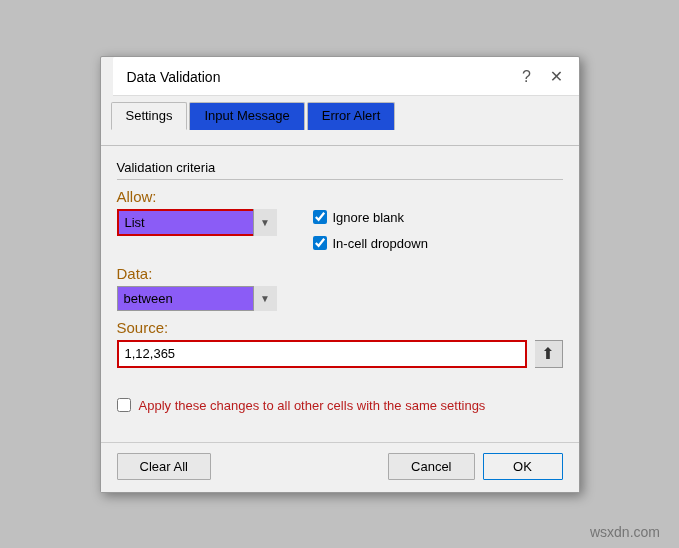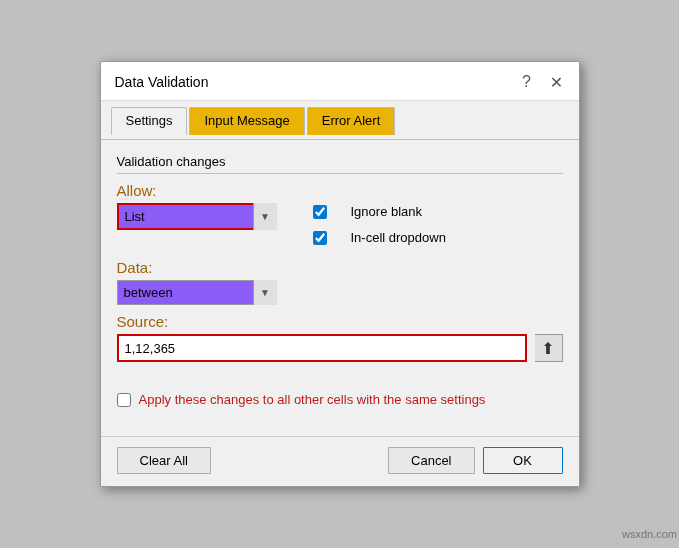--- a/index.html
+++ b/index.html
@@ -25,20 +25,21 @@
     }
 
     .dialog-titlebar {
       background: #fff;
       border-bottom: 1px solid #ddd;
       padding: 10px 12px 8px 14px;
       display: flex;
       align-items: center;
       justify-content: space-between;
       border-radius: 2px 2px 0 0;
+      margin-left: 12px;
     }
 
     .dialog-title {
       font-size: 14px;
       font-weight: 400;
       color: #000;
     }
 
     .titlebar-icons {
       display: flex;
@@ -56,28 +57,28 @@
       align-items: center;
       justify-content: center;
       background: none;
       border: none;
     }
 
     .dialog-tabs {
       display: flex;
       border-bottom: 1px solid #c0c0c0;
       background: #f0f0f0;
-      padding: 6px 10px 5px 10px;
+      padding: 6px 10px 16px 10px;
       gap: 2px;
     }
 
     .tab {
       padding: 5px 14px 6px 14px;
       cursor: pointer;
-      background: #eab308;
+      background: #1d4ed8;
       border: 1px solid #bbb;
       border-bottom: none;
       font-size: 13px;
       color: #000;
       margin-bottom: -1px;
       border-radius: 2px 2px 0 0;
     }
 
     .tab.active {
       background: #f0f0f0;
@@ -156,21 +157,21 @@
       align-items: center;
       justify-content: center;
       pointer-events: none;
       font-size: 10px;
       color: #555;
     }
 
     .checkbox-row {
       display: flex;
       align-items: center;
-      gap: 24px;
+      gap: 6px;
       margin-bottom: 6px;
       margin-top: 11px;
     }
 
     .checkbox-row input[type="checkbox"] {
       width: 14px;
       height: 14px;
       accent-color: #0078d4;
       cursor: pointer;
     }
@@ -265,22 +266,22 @@
 
     .btn-ok {
       border: 1px solid #0078d4;
       color: #000;
       background: #f0f0f0;
     }
 
     .watermark {
       position: fixed;
       bottom: 8px;
-      right: 2px;
-      font-size: 11px;
+      right: 19px;
+      font-size: 14px;
       color: #555;
       opacity: 0.7;
     }
   </style>
 </head>
 <body>
 
 <div class="dialog">
 
   <div class="dialog-titlebar">
@@ -297,21 +298,21 @@
     </div>
     <div class="tab">
       <span>Input Message</span>
     </div>
     <div class="tab">
       <span>Error Alert</span>
     </div>
   </div>
 
   <div class="dialog-body">
-    <div class="section-label">Validation changes</div>
+    <div class="section-label">Validation criteria</div>
 
     <div class="form-row">
       <div class="form-col-left">
         <div class="field-label">Allow:</div>
         <div class="select-wrapper">
           <select class="dropdown dropdown-red">
             <option>List</option>
             <option>Any value</option>
             <option>Whole number</option>
             <option>Decimal</option>

